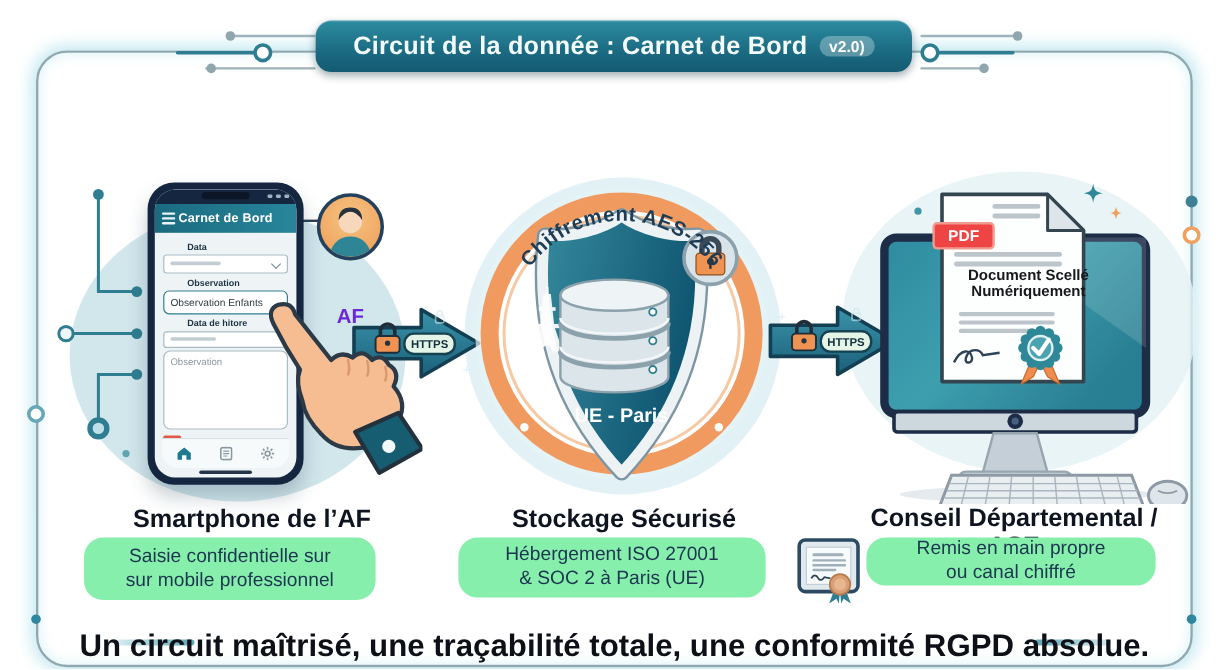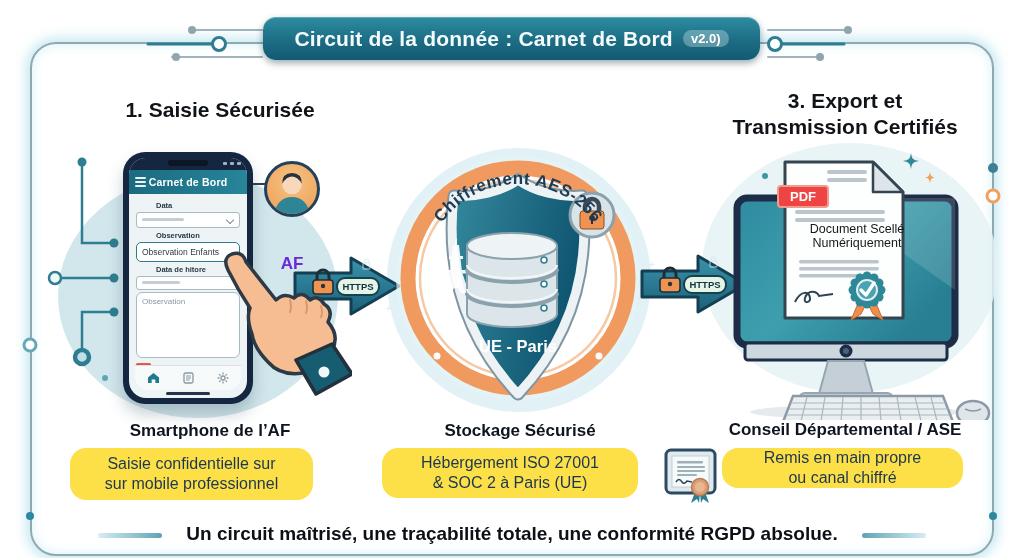--- a/index.html
+++ b/index.html
@@ -13,26 +13,26 @@
   .banner{position:absolute;left:263px;top:17px;width:497px;height:43px;border-radius:13px;
           background:linear-gradient(180deg,#2d8ca1 0%,#1c6d84 55%,#135a72 100%);
           box-shadow:0 3px 7px rgba(8,40,56,.4), inset 0 1px 0 rgba(255,255,255,.25);
           display:flex;align-items:center;justify-content:center;gap:10px;z-index:30;}
   .banner-title{font-size:21px;font-weight:bold;color:#f4fbfd;letter-spacing:.2px;}
   .version-badge{background:rgba(235,248,250,.32);border-radius:9px;padding:1px 8px;
           font-size:13px;font-weight:bold;color:#fff;}
   
   .heading{position:absolute;text-align:center;font-weight:bold;font-size:21px;color:#101418;
            line-height:1.22;white-space:pre-line;z-index:5;}
-  .caption{position:absolute;text-align:center;font-weight:bold;font-size:17px;color:#0e1420;z-index:5;}
-  .note{position:absolute;background:#fde047;border-radius:16px;display:flex;align-items:center;
+  .caption{position:absolute;text-align:center;font-weight:bold;font-size:21px;color:#0e1420;z-index:5;}
+  .note{position:absolute;background:#86efac;border-radius:16px;display:flex;align-items:center;
         justify-content:center;text-align:center;font-size:16px;color:#1d3750;line-height:1.25;
         white-space:pre-line;z-index:5;}
   .tagline{position:absolute;left:0;right:0;top:523px;text-align:center;font-weight:bold;
-           font-size:19px;color:#0d1117;z-index:5;}
+           font-size:26px;color:#0d1117;z-index:5;}
   
   .phone{position:absolute;left:123px;top:152px;width:130px;height:252px;background:#152740;
          border-radius:22px;box-shadow:0 10px 16px rgba(30,60,80,.25);z-index:10;}
   .screen{position:absolute;left:6px;top:6px;right:6px;bottom:6px;background:#eef4f6;
           border-radius:17px;overflow:hidden;}
   .statusbar{height:12px;background:#152740;position:relative;}
   .notch{position:absolute;left:50%;top:2px;width:40px;height:6px;margin-left:-20px;
          background:#0b1626;border-radius:3px;}
   .status-dot{position:absolute;top:4px;width:4px;height:3px;background:#9fb2c4;border-radius:1px;}
   .appbar{height:24px;background:linear-gradient(90deg,#1b6b80,#27859a);display:flex;
@@ -60,21 +60,21 @@
   
   .avatar{position:absolute;left:264px;top:161px;width:56px;height:56px;border-radius:50%;
         background:radial-gradient(circle at 50% 35%,#f6c383,#ee9d55);border:3px solid #23415c;
         box-sizing:border-box;overflow:hidden;z-index:11;}
   .avatar-label{position:absolute;left:264px;top:219px;width:56px;text-align:center;
         font-weight:bold;font-size:17px;color:#6d28d9;z-index:11;margin-top:35px;}
   
   .pdf-badge{position:absolute;left:777px;top:185px;width:48px;height:19px;background:#ef4444;
         border:2px solid #ef9b8f;border-radius:4px;color:#fff;font-weight:bold;font-size:13px;
         display:flex;align-items:center;justify-content:center;z-index:12;}
-  .doc-title{position:absolute;left:788px;top:222px;width:138px;text-align:center;font-weight:normal;
+  .doc-title{position:absolute;left:788px;top:222px;width:138px;text-align:center;font-weight:bold;
         font-size:12.5px;color:#16181a;line-height:1.12;white-space:pre-line;z-index:12;}
   svg{display:block;}
 </style>
 </head>
 <body>
 
 <div id="stage">
 
   <div class="frame"></div>
 
@@ -133,23 +133,20 @@
 
     <rect x="98" y="533" width="64" height="5" rx="2.5" fill="url(#fadeL)"></rect>
     <rect x="862" y="533" width="64" height="5" rx="2.5" fill="url(#fadeR)"></rect>
   </svg>
 
   <div class="banner">
     <span class="banner-title">Circuit de la donnée : Carnet de Bord</span>
     <span class="version-badge">v2.0)</span>
   </div>
 
-  <div class="heading" style="left:75px;top:97px;width:290px;">1. Saisie Sécurisée</div>
-  <div class="heading" style="left:700px;top:88px;width:290px;">3. Export et
-Transmission Certifiés</div>
 
   <div class="phone">
     <div class="screen">
       <div class="statusbar">
         <div class="notch"></div>
         <span class="status-dot" style="right:6px"></span>
         <span class="status-dot" style="right:13px"></span>
         <span class="status-dot" style="right:20px"></span>
       </div>
       <div class="appbar">

